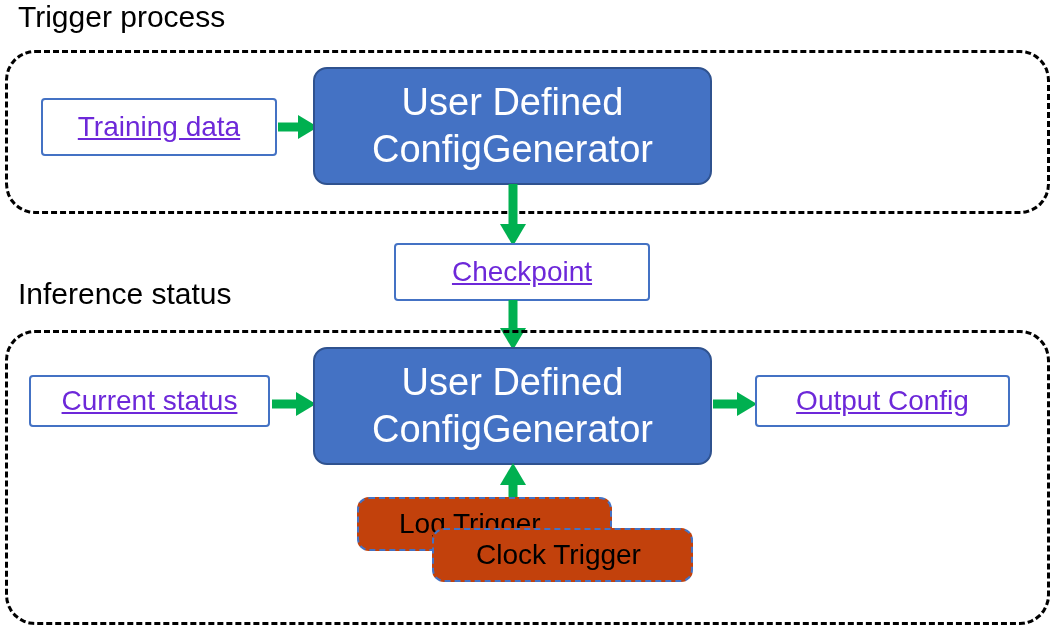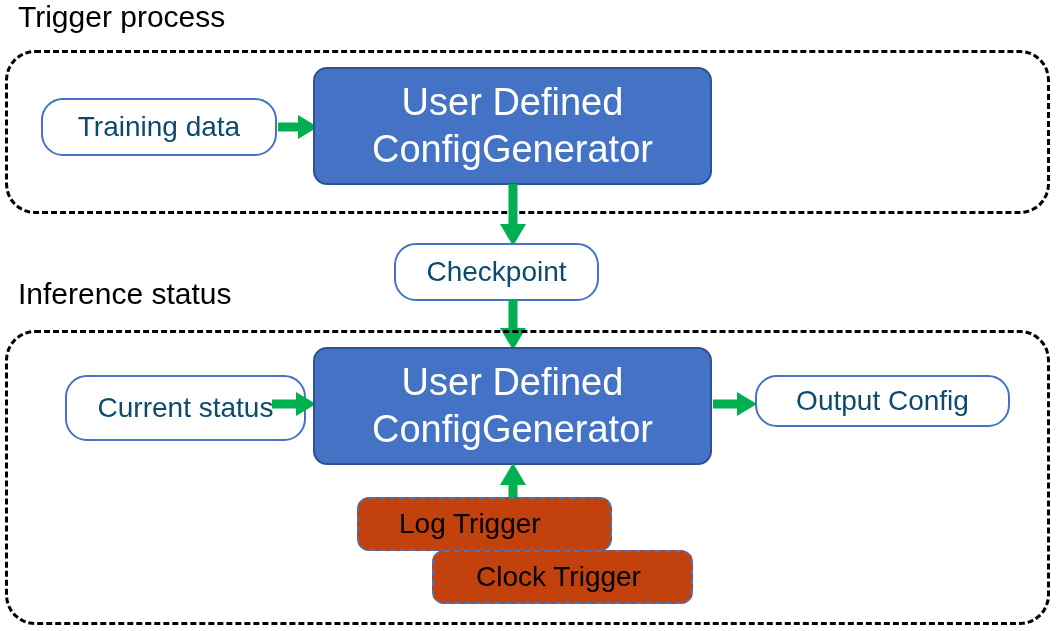--- a/index.html
+++ b/index.html
@@ -29,29 +29,30 @@
   
   .process-container {
     border: 3px dashed #000000;
     border-radius: 30px;
     background: transparent;
   }
 
   
   .node-box {
     border: 2px solid #4472C4;
-    border-radius: 22px;
+    border-radius: 4px;
     background: #ffffff;
     display: flex;
     align-items: center;
     justify-content: center;
-    color: #0c4a6e;
+    color: #6d28d9;
     font-size: 28px;
     line-height: 1.1;
     white-space: nowrap;
+    text-decoration: underline;
   }
 
   
   .node-filled {
     border: 2px solid #2F528F;
     border-radius: 14px;
     background: #4472C4;
     display: flex;
     flex-direction: column;
     align-items: center;
@@ -102,34 +103,34 @@
     <span>ConfigGenerator</span>
   </div>
 
   <div class="abs" style="left:496px; top:184px; width:34px; height:62px;">
     <svg class="arrow-svg" width="34" height="62" viewBox="0 0 34 62">
       <line x1="17" y1="0" x2="17" y2="44" stroke="#00B050" stroke-width="9"></line>
       <polygon points="4,40 30,40 17,62" fill="#00B050"></polygon>
     </svg>
   </div>
 
-  <div class="abs node-box" style="left:394px; top:243px; width:205px; height:58px;">Checkpoint</div>
+  <div class="abs node-box" style="left:394px; top:243px; width:256px; height:58px;">Checkpoint</div>
 
   <div class="abs" style="left:496px; top:300px; width:34px; height:50px;">
     <svg class="arrow-svg" width="34" height="50" viewBox="0 0 34 50">
       <line x1="17" y1="0" x2="17" y2="32" stroke="#00B050" stroke-width="9"></line>
       <polygon points="4,28 30,28 17,50" fill="#00B050"></polygon>
     </svg>
   </div>
 
   <div class="abs section-label" style="left:18px; top:279px;">Inference status</div>
 
   <div class="abs process-container" style="left:5px; top:330px; width:1045px; height:295px;"></div>
 
-  <div class="abs node-box" style="left:29px; top:375px; width:241px; height:66px;margin-left:36px;">Current status</div>
+  <div class="abs node-box" style="left:29px; top:375px; width:241px; height:52px;">Current status</div>
 
   <div class="abs" style="left:272px; top:389px; width:44px; height:30px;">
     <svg class="arrow-svg" width="44" height="30" viewBox="0 0 44 30">
       <line x1="0" y1="15" x2="28" y2="15" stroke="#00B050" stroke-width="9"></line>
       <polygon points="24,3 44,15 24,27" fill="#00B050"></polygon>
     </svg>
   </div>
 
   <div class="abs node-filled" style="left:313px; top:347px; width:399px; height:118px;">
     <span>User Defined</span>
@@ -147,15 +148,15 @@
 
   <div class="abs" style="left:496px; top:463px; width:34px; height:50px;">
     <svg class="arrow-svg" width="34" height="50" viewBox="0 0 34 50">
       <line x1="17" y1="18" x2="17" y2="50" stroke="#00B050" stroke-width="9"></line>
       <polygon points="4,22 30,22 17,0" fill="#00B050"></polygon>
     </svg>
   </div>
 
   <div class="abs node-dashed" style="left:357px; top:497px; width:255px; height:54px; justify-content:flex-start; padding-left:40px;">Log Trigger</div>
 
-  <div class="abs node-dashed" style="left:432px; top:550px; width:261px; height:54px; justify-content:flex-start; padding-left:42px;">Clock Trigger</div>
+  <div class="abs node-dashed" style="left:432px; top:528px; width:261px; height:54px; justify-content:flex-start; padding-left:42px;">Clock Trigger</div>
 
 </div>
 
 </body></html>

